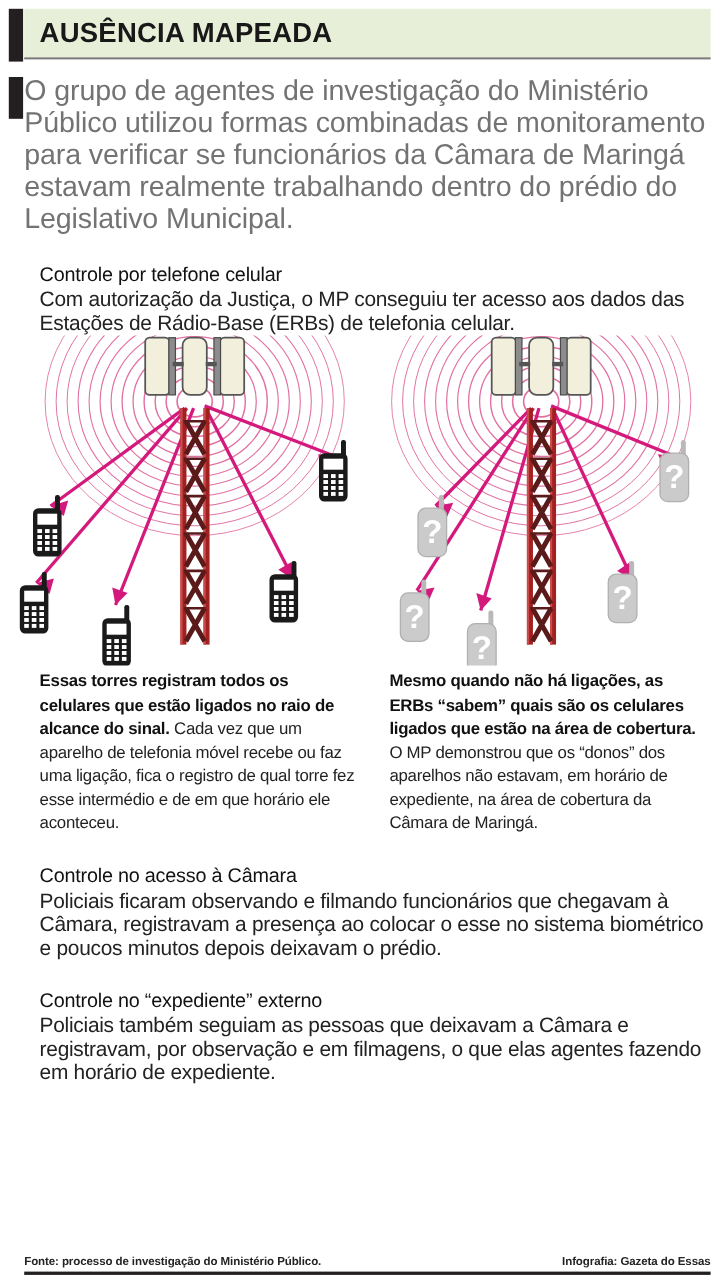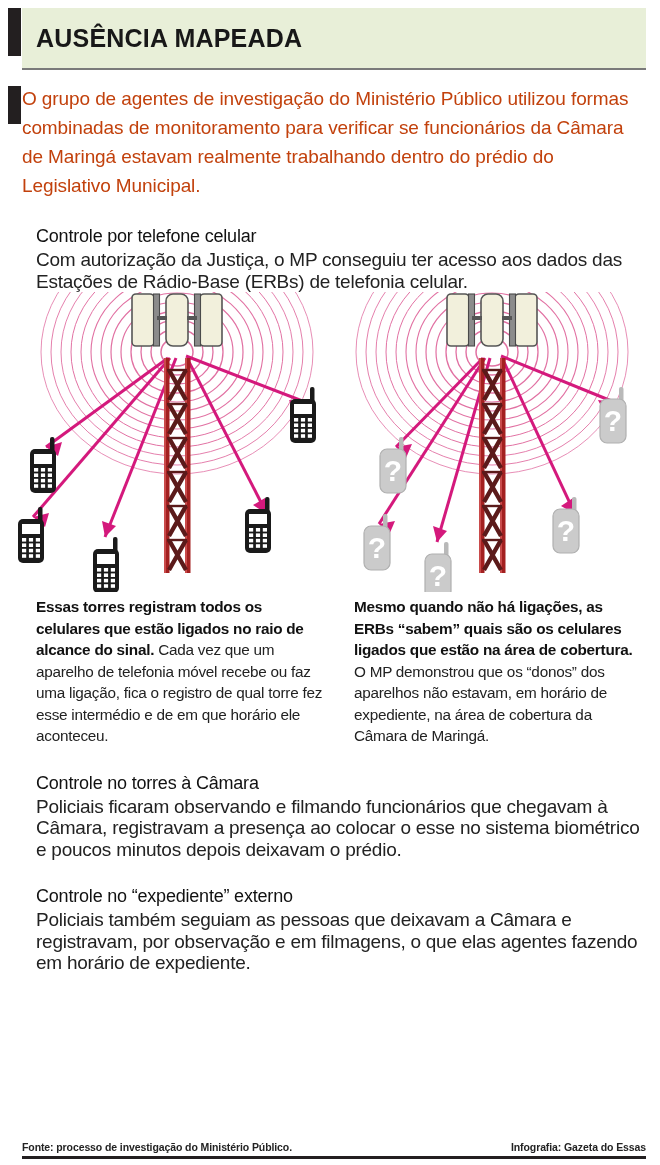--- a/index.html
+++ b/index.html
@@ -22,21 +22,21 @@
     width: 660px;
     height: 1165px;
     box-sizing: border-box;
     padding: 0;
   }
 
   
   .header {
     position: relative;
     margin: 8px 14px 0 22px;
-    height: 60px;
+    height: 44px;
     background: #e8efd8;
     display: flex;
     align-items: center;
   }
   .header-bar {
     position: absolute;
     left: -14px;
     top: 0;
     width: 13px;
     height: 48px;
@@ -64,23 +64,23 @@
   }
   .intro-bar {
     position: absolute;
     left: -14px;
     top: 2px;
     width: 13px;
     height: 38px;
     background: #231f20;
   }
   .intro-text {
-    font-size: 19px;
+    font-size: 26px;
     line-height: 29px;
-    color: #c2410c;
+    color: #737373;
     letter-spacing: -0.1px;
   }
 
   
   .section-h {
     margin: 26px 14px 0 36px;
     font-size: 18px;
     font-weight: normal;
     color: #111111;
     letter-spacing: -0.2px;
@@ -343,21 +343,21 @@
 
   <div class="cols">
     <div class="col">
       <b>Essas torres registram todos os celulares que estão ligados no raio de alcance do sinal.</b><span> Cada vez que um aparelho de telefonia móvel recebe ou faz uma ligação, fica o registro de qual torre fez esse intermédio e de em que horário ele aconteceu.</span>
     </div>
     <div class="col">
       <b>Mesmo quando não há ligações, as ERBs “sabem” quais são os celulares ligados que estão na área de cobertura.</b><span> O MP demonstrou que os “donos” dos aparelhos não estavam, em horário de expediente, na área de cobertura da Câmara de Maringá.</span>
     </div>
   </div>
 
-  <div class="section-h">Controle no torres à Câmara</div>
+  <div class="section-h">Controle no acesso à Câmara</div>
   <div class="section-p">Policiais ficaram observando e filmando funcionários que chegavam à Câmara, registravam a presença ao colocar o esse no sistema biométrico e poucos minutos depois deixavam o prédio.</div>
 
   <div class="section-h">Controle no “expediente” externo</div>
   <div class="section-p">Policiais também seguiam as pessoas que deixavam a Câmara e registravam, por observação e em filmagens, o que elas agentes fazendo em horário de expediente.</div>
 
   <div class="footer">
     <div class="footer-row">
       <span>Fonte: processo de investigação do Ministério Público.</span>
       <span>Infografia: Gazeta do Essas</span>
     </div>

